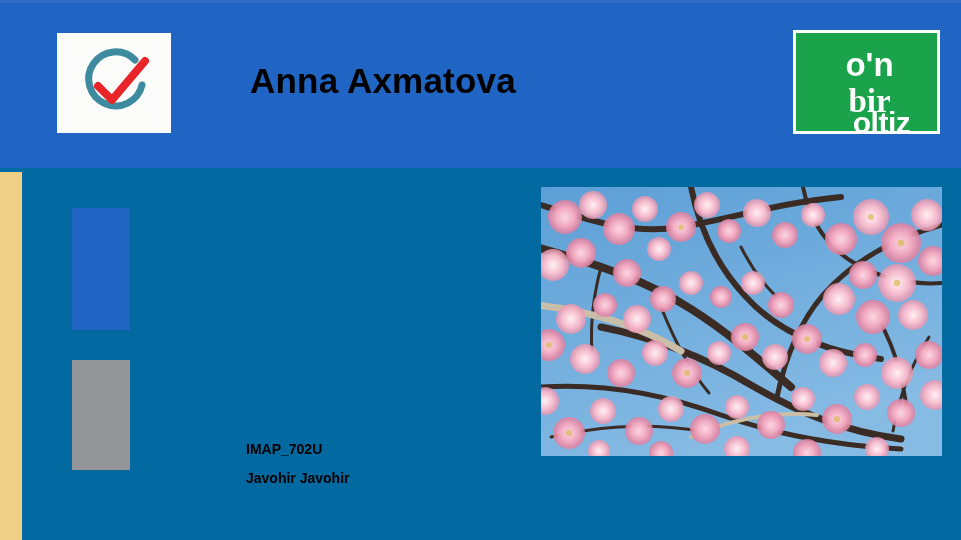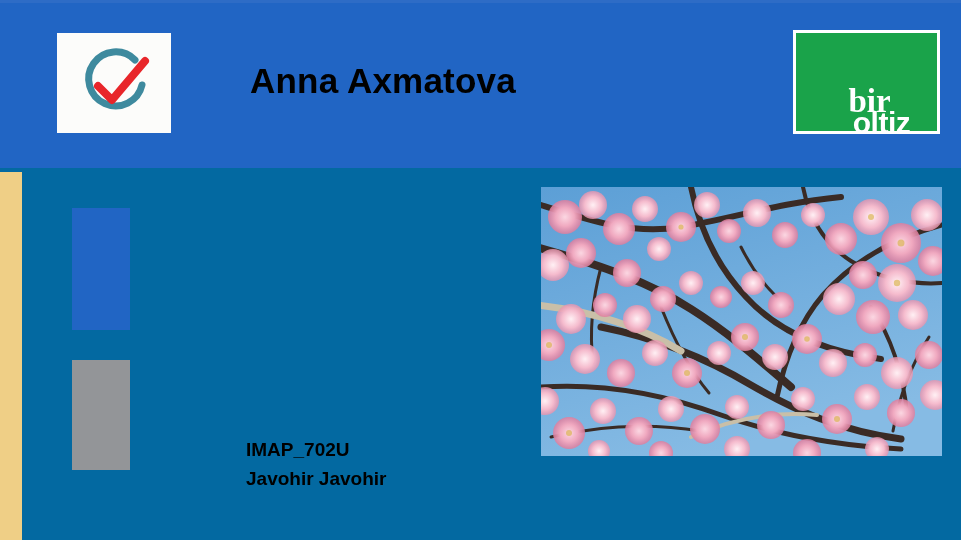--- a/index.html
+++ b/index.html
@@ -127,21 +127,21 @@
     height: 110px;
     background: #939598;
   }
 
   
   #caption {
     position: absolute;
     left: 246px; top: 435px;
     width: 280px;
     color: #000000;
-    font-size: 19px;
+    font-size: 14px;
     font-weight: bold;
     line-height: 29px;
   }
   #caption div { white-space: nowrap; }
 
   
   #photo {
     position: absolute;
     left: 541px; top: 187px;
     width: 401px;
@@ -163,20 +163,21 @@
   <div id="logo-box">
     <svg width="114" height="100" viewBox="0 0 114 100">
       <path d="M 78 27 A 27 27 0 1 0 85 52" fill="none" stroke="#3E8A9E" stroke-width="7" stroke-linecap="round"></path>
       <path d="M 41 53 L 55 67 L 88 28" fill="none" stroke="#E8262A" stroke-width="8" stroke-linecap="round" stroke-linejoin="round"></path>
     </svg>
   </div>
 
   <div id="slide-title">Anna Axmatova</div>
 
   <div id="number-badge">
+    <div class="badge-line" id="badge-line-1">o'n</div>
     <div class="badge-line" id="badge-line-2-alt">oltiz</div>
     <div class="badge-line" id="badge-line-2">bir</div>
   </div>
 
   <div id="left-stripe"></div>
 
   <div id="rect-blue"></div>
   <div id="rect-gray"></div>
 
   <div id="caption">

